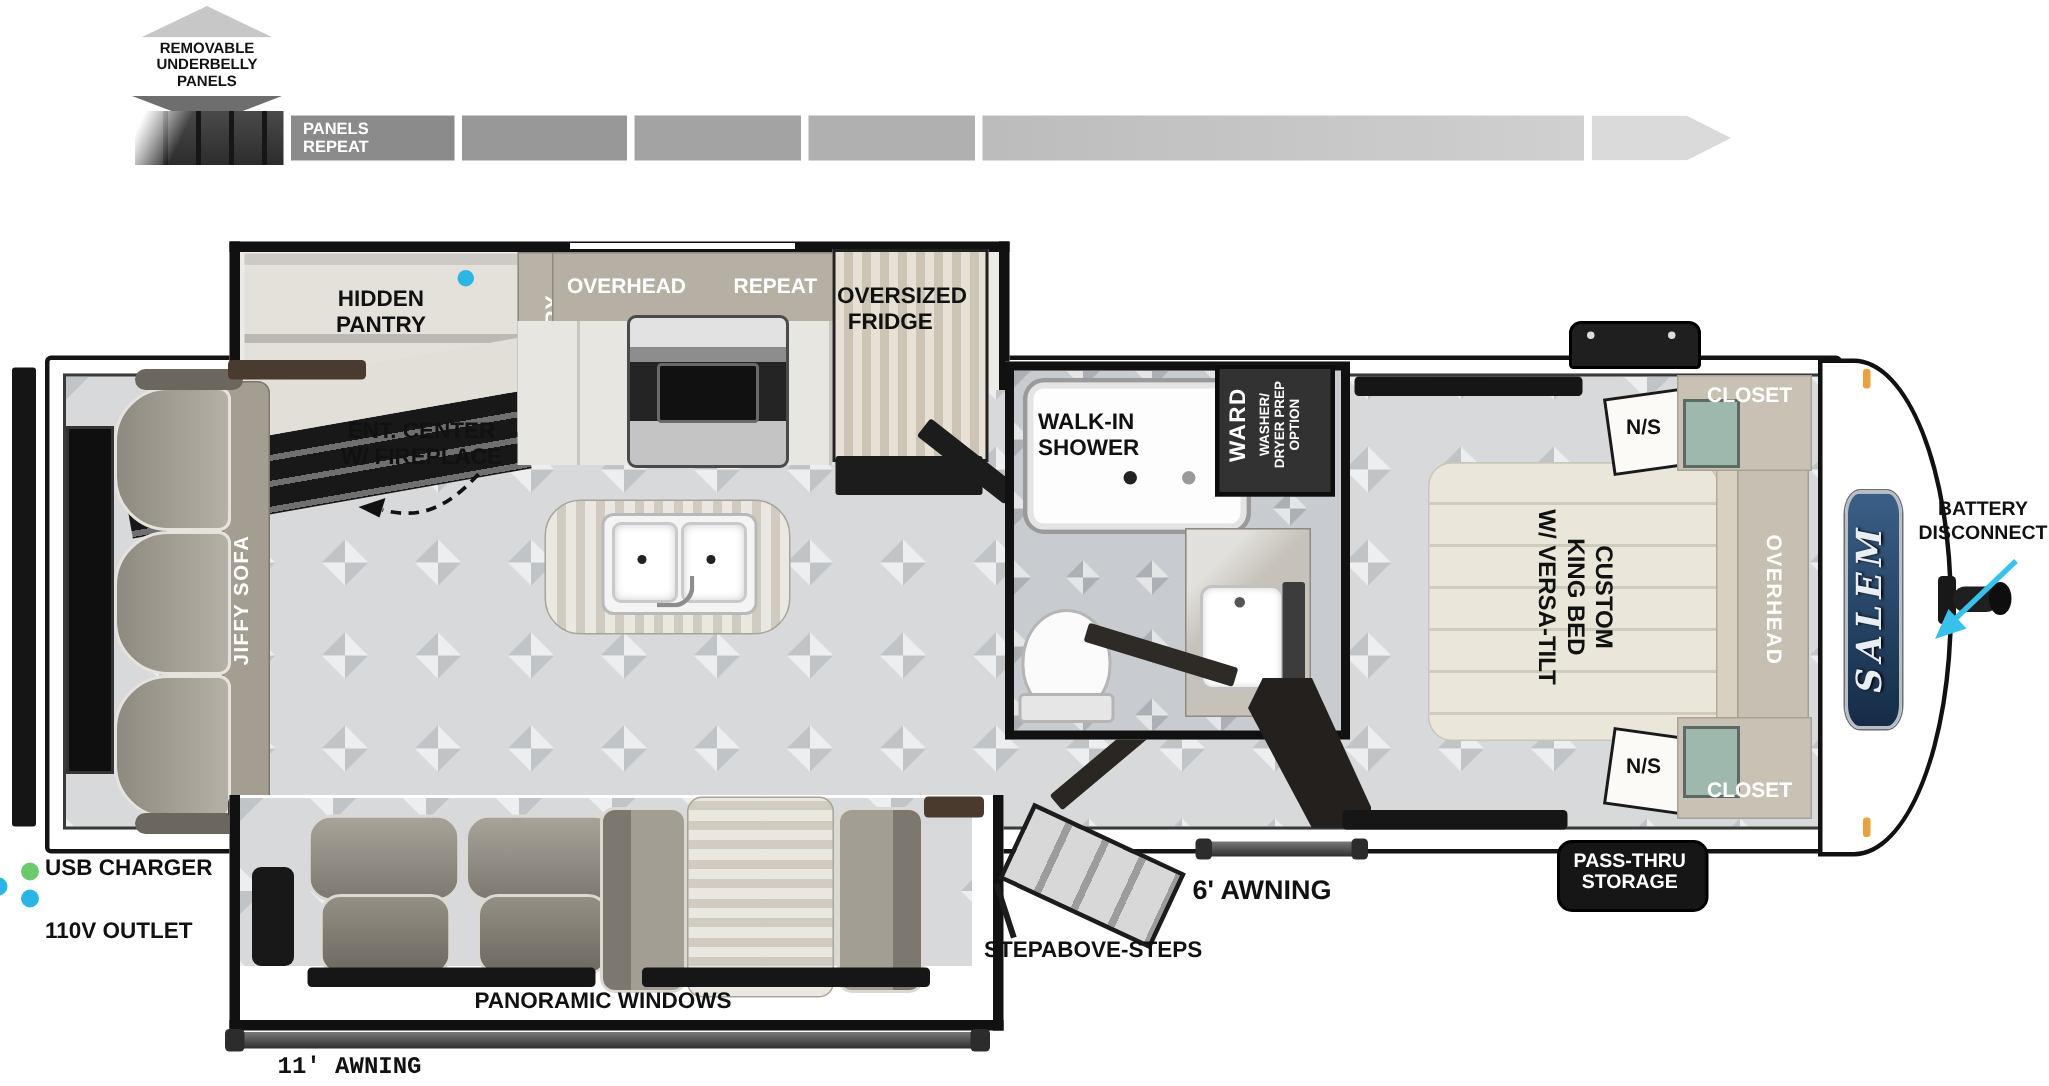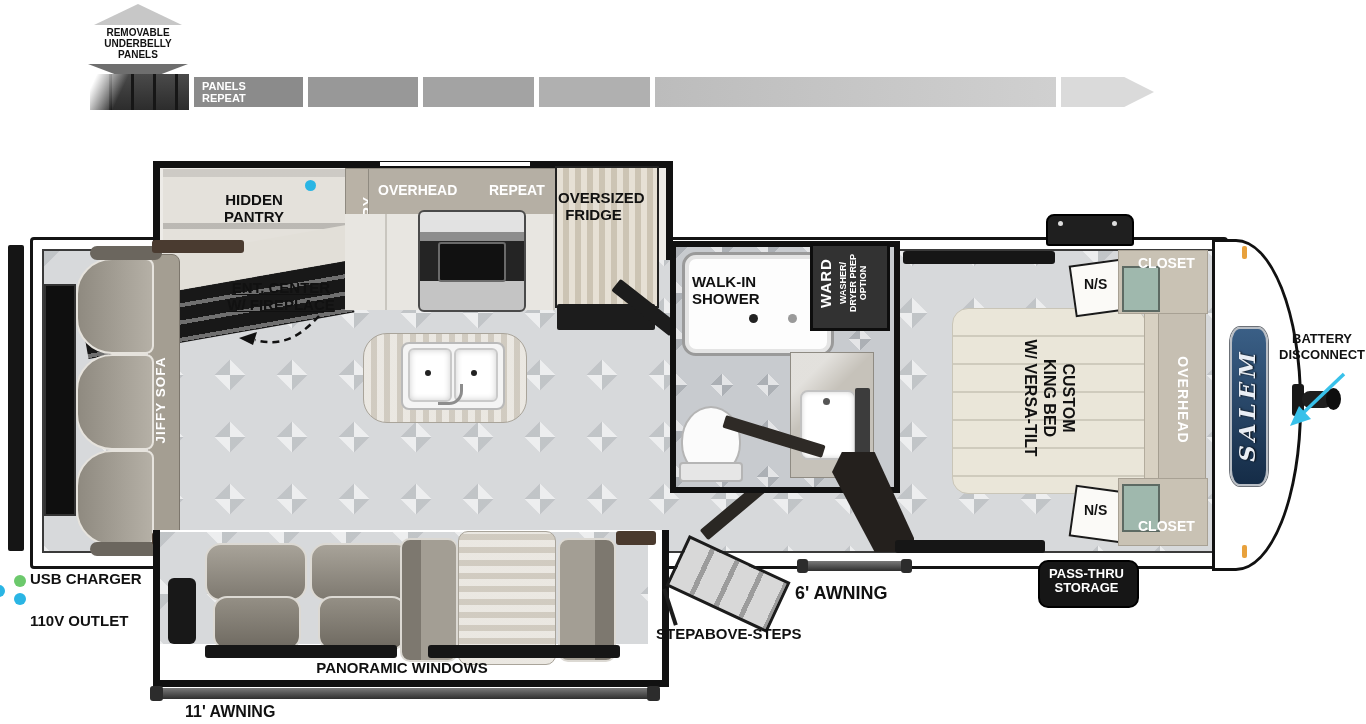--- a/index.html
+++ b/index.html
@@ -77,21 +77,21 @@
      background-image:repeating-linear-gradient(90deg,transparent 0 40px,#c9c6bf 40px 42px);"></div>
 <div class="abs" style="left:418px;top:210px;width:104px;height:98px;border:2px solid #4a4a4a;border-radius:6px;
      background:linear-gradient(180deg,#e2e2e2 0 20%,#8d8d8d 20% 30%,#242424 30% 70%,#c4c4c4 70%);"></div>
 <div class="abs" style="left:438px;top:242px;width:64px;height:36px;background:#111;border:2px solid #6a6a6a;border-radius:3px;"></div>
 
 <div class="abs grain" style="left:555px;top:166px;width:100px;height:138px;background-color:#d9d0bf;border:2px solid #222;"></div>
 <div class="lbl ctr" style="left:558px;top:190px;width:71px;font-size:15px;">OVERSIZED FRIDGE</div>
 <div class="abs" style="left:557px;top:304px;width:98px;height:26px;background:#1c1c1c;border-radius:2px;"></div>
 <div class="abs" style="left:608px;top:300px;width:74px;height:15px;background:#1c1c1c;transform:rotate(38deg);border-radius:2px;"></div>
 
-<div class="lbl ctr" style="left:222px;top:280px;width:118px;font-size:15px;text-decoration:underline;">ENT. CENTER W/ FIREPLACE</div>
+<div class="lbl ctr" style="left:222px;top:280px;width:118px;font-size:15px;">ENT. CENTER W/ FIREPLACE</div>
 <svg style="left:235px;top:312px;" width="92" height="42" viewBox="0 0 92 42">
   <path d="M84,4 C62,28 44,34 20,28" stroke="#111" stroke-width="2.5" stroke-dasharray="7 5" fill="none"></path>
   <polygon points="4,26 22,20 18,33" fill="#111"></polygon>
 </svg>
 
 <div class="abs wood" style="left:363px;top:333px;width:162px;height:88px;border-radius:24px;border:1px solid #a9a49a;"></div>
 <div class="abs" style="left:401px;top:342px;width:100px;height:64px;background:#f4f4f4;border:2px solid #b9b9b9;border-radius:8px;"></div>
 <div class="abs" style="left:408px;top:348px;width:40px;height:50px;background:#fff;border:2px solid #c9c9c9;border-radius:6px;box-shadow:inset 0 0 6px rgba(0,0,0,.2);"></div>
 <div class="abs" style="left:454px;top:348px;width:40px;height:50px;background:#fff;border:2px solid #c9c9c9;border-radius:6px;box-shadow:inset 0 0 6px rgba(0,0,0,.2);"></div>
 <div class="dot" style="left:425px;top:370px;width:6px;height:6px;background:#222;"></div>
@@ -128,21 +128,21 @@
 <div class="abs" style="left:616px;top:531px;width:40px;height:14px;background:#4a3a2e;border-radius:3px;"></div>
 
 <div class="abs blackbar" style="left:205px;top:645px;width:192px;height:13px;"></div>
 <div class="abs blackbar" style="left:428px;top:645px;width:192px;height:13px;"></div>
 <div class="lbl ctr" style="left:262px;top:660px;width:280px;font-size:15px;">PANORAMIC WINDOWS</div>
 <div class="abs" style="left:248px;top:674px;width:160px;height:4px;background:#fff;"></div>
 
 <div class="abs awnbar" style="left:155px;top:688px;width:500px;height:11px;"></div>
 <div class="abs" style="left:150px;top:686px;width:13px;height:15px;background:#2c2c2c;border-radius:3px;"></div>
 <div class="abs" style="left:647px;top:686px;width:13px;height:15px;background:#2c2c2c;border-radius:3px;"></div>
-<div class="lbl" style="left:185px;top:703px;font-size:16px;">11' AWNING</div>
+<div class="lbl" style="left:185px;top:703px;font-size:16px;font-family:Liberation Mono, monospace;">11' AWNING</div>
 
 <div class="abs" style="left:690px;top:556px;width:98px;height:10px;background:#fff;"></div>
 <div class="abs" style="left:692px;top:496px;width:102px;height:13px;background:#2a2723;border-radius:2px;transform:rotate(-40deg);"></div>
 <div class="abs" style="left:672px;top:556px;width:106px;height:50px;transform:rotate(25deg);border:3px solid #1c1c1c;
      background:repeating-linear-gradient(90deg,#d8d8d8 0 22px,#9c9c9c 22px 27px);"></div>
 <div class="abs" style="left:668px;top:588px;width:4px;height:38px;background:#1c1c1c;transform:rotate(-18deg);"></div>
 <div class="lbl" style="left:656px;top:626px;font-size:15px;">STEPABOVE-STEPS</div>
 
 <div class="abs awnbar" style="left:802px;top:561px;width:104px;height:10px;"></div>
 <div class="abs" style="left:797px;top:559px;width:11px;height:14px;background:#2c2c2c;border-radius:3px;"></div>

